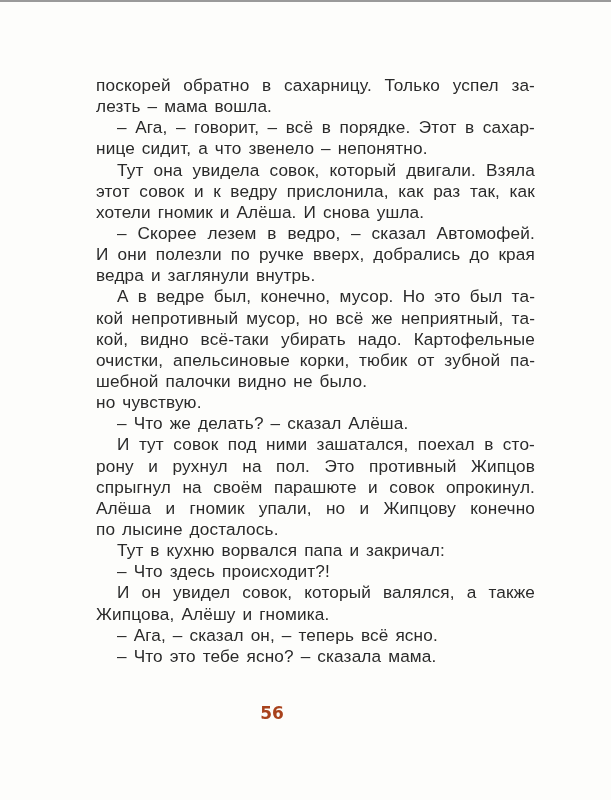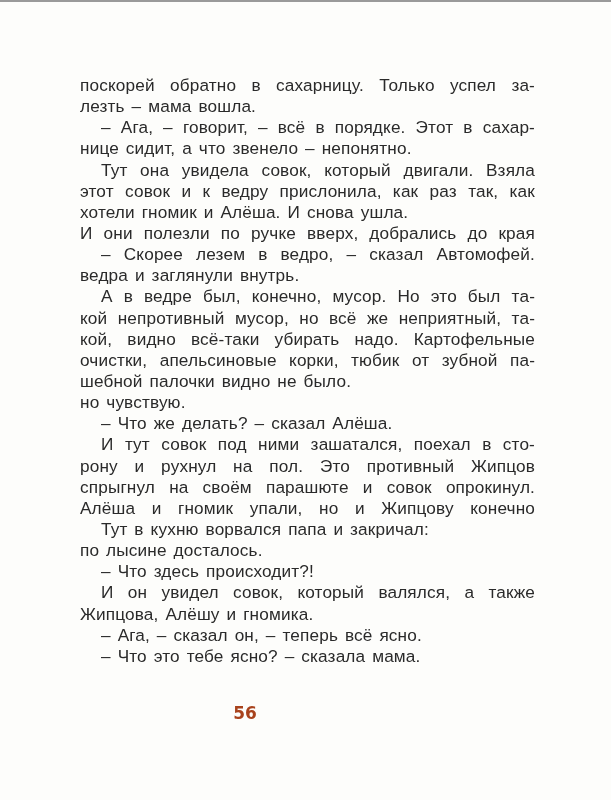--- a/index.html
+++ b/index.html
@@ -6,57 +6,57 @@
   body {
     width: 611px; height: 800px; background: #fdfdfb; position: relative; overflow: hidden;
     font-family: "Liberation Sans", sans-serif;
   }
   .top-rule { position: absolute; left: 0; top: 0; width: 611px; height: 2px; background: #9a9a9a; }
   .page-text {
     position: absolute; left: 80px; top: 75px; width: 455px;
     font-size: 17.2px; line-height: 21.15px; color: #2a2a2a;
     letter-spacing: 0.15px; word-spacing: 2px;
   }
-  .line { display: block; white-space: nowrap; text-align: justify; text-align-last: justify; height: 21.15px; }
+  .line { display: block; white-space: nowrap; text-align: justify; text-align-last: justify; height: 21.15px; margin-left: 16px; }
   .line.last { text-align-last: left; }
   .line.indent { padding-left: 21px; }
   .page-number {
     position: absolute; left: 0; width: 490px; top: 703px; text-align: center;
-    font-family: "DejaVu Sans", sans-serif; font-weight: bold; font-size: 17px; color: #a8421c;
+    font-family: "DejaVu Sans", sans-serif; font-weight: bold; font-size: 17px; color: #a8421c; padding-left: 27px;
   }
 </style>
 </head>
 <body>
 
 <div class="top-rule"></div>
 
 <div class="page-text">
   <span class="line">поскорей обратно в сахарницу. Только успел за-</span>
   <span class="line last">лезть – мама вошла.</span>
   <span class="line indent">– Ага, – говорит, – всё в порядке. Этот в сахар-</span>
   <span class="line last">нице сидит, а что звенело – непонятно.</span>
   <span class="line indent">Тут она увидела совок, который двигали. Взяла</span>
   <span class="line">этот совок и к ведру прислонила, как раз так, как</span>
   <span class="line last">хотели гномик и Алёша. И снова ушла.</span>
+  <span class="line indent">– Скорее лезем в ведро, – сказал Автомофей.</span>
   <span class="line">И они полезли по ручке вверх, добрались до края</span>
-  <span class="line indent">– Скорее лезем в ведро, – сказал Автомофей.</span>
   <span class="line last">ведра и заглянули внутрь.</span>
   <span class="line indent">А в ведре был, конечно, мусор. Но это был та-</span>
   <span class="line">кой непротивный мусор, но всё же неприятный, та-</span>
   <span class="line">кой, видно всё-таки убирать надо. Картофельные</span>
   <span class="line">очистки, апельсиновые корки, тюбик от зубной па-</span>
   <span class="line last">шебной палочки видно не было.</span>
   <span class="line last">но чувствую.</span>
   <span class="line indent last">– Что же делать? – сказал Алёша.</span>
   <span class="line indent">И тут совок под ними зашатался, поехал в сто-</span>
   <span class="line">рону и рухнул на пол. Это противный Жипцов</span>
   <span class="line">спрыгнул на своём парашюте и совок опрокинул.</span>
   <span class="line">Алёша и гномик упали, но и Жипцову конечно</span>
+  <span class="line last">по лысине досталось.</span>
   <span class="line indent last">Тут в кухню ворвался папа и закричал:</span>
-  <span class="line last">по лысине досталось.</span>
   <span class="line indent last">– Что здесь происходит?!</span>
   <span class="line indent">И он увидел совок, который валялся, а также</span>
   <span class="line last">Жипцова, Алёшу и гномика.</span>
   <span class="line indent last">– Ага, – сказал он, – теперь всё ясно.</span>
   <span class="line indent last">– Что это тебе ясно? – сказала мама.</span>
 </div>
 
 <div class="page-number">56</div>
 
 </body></html>

